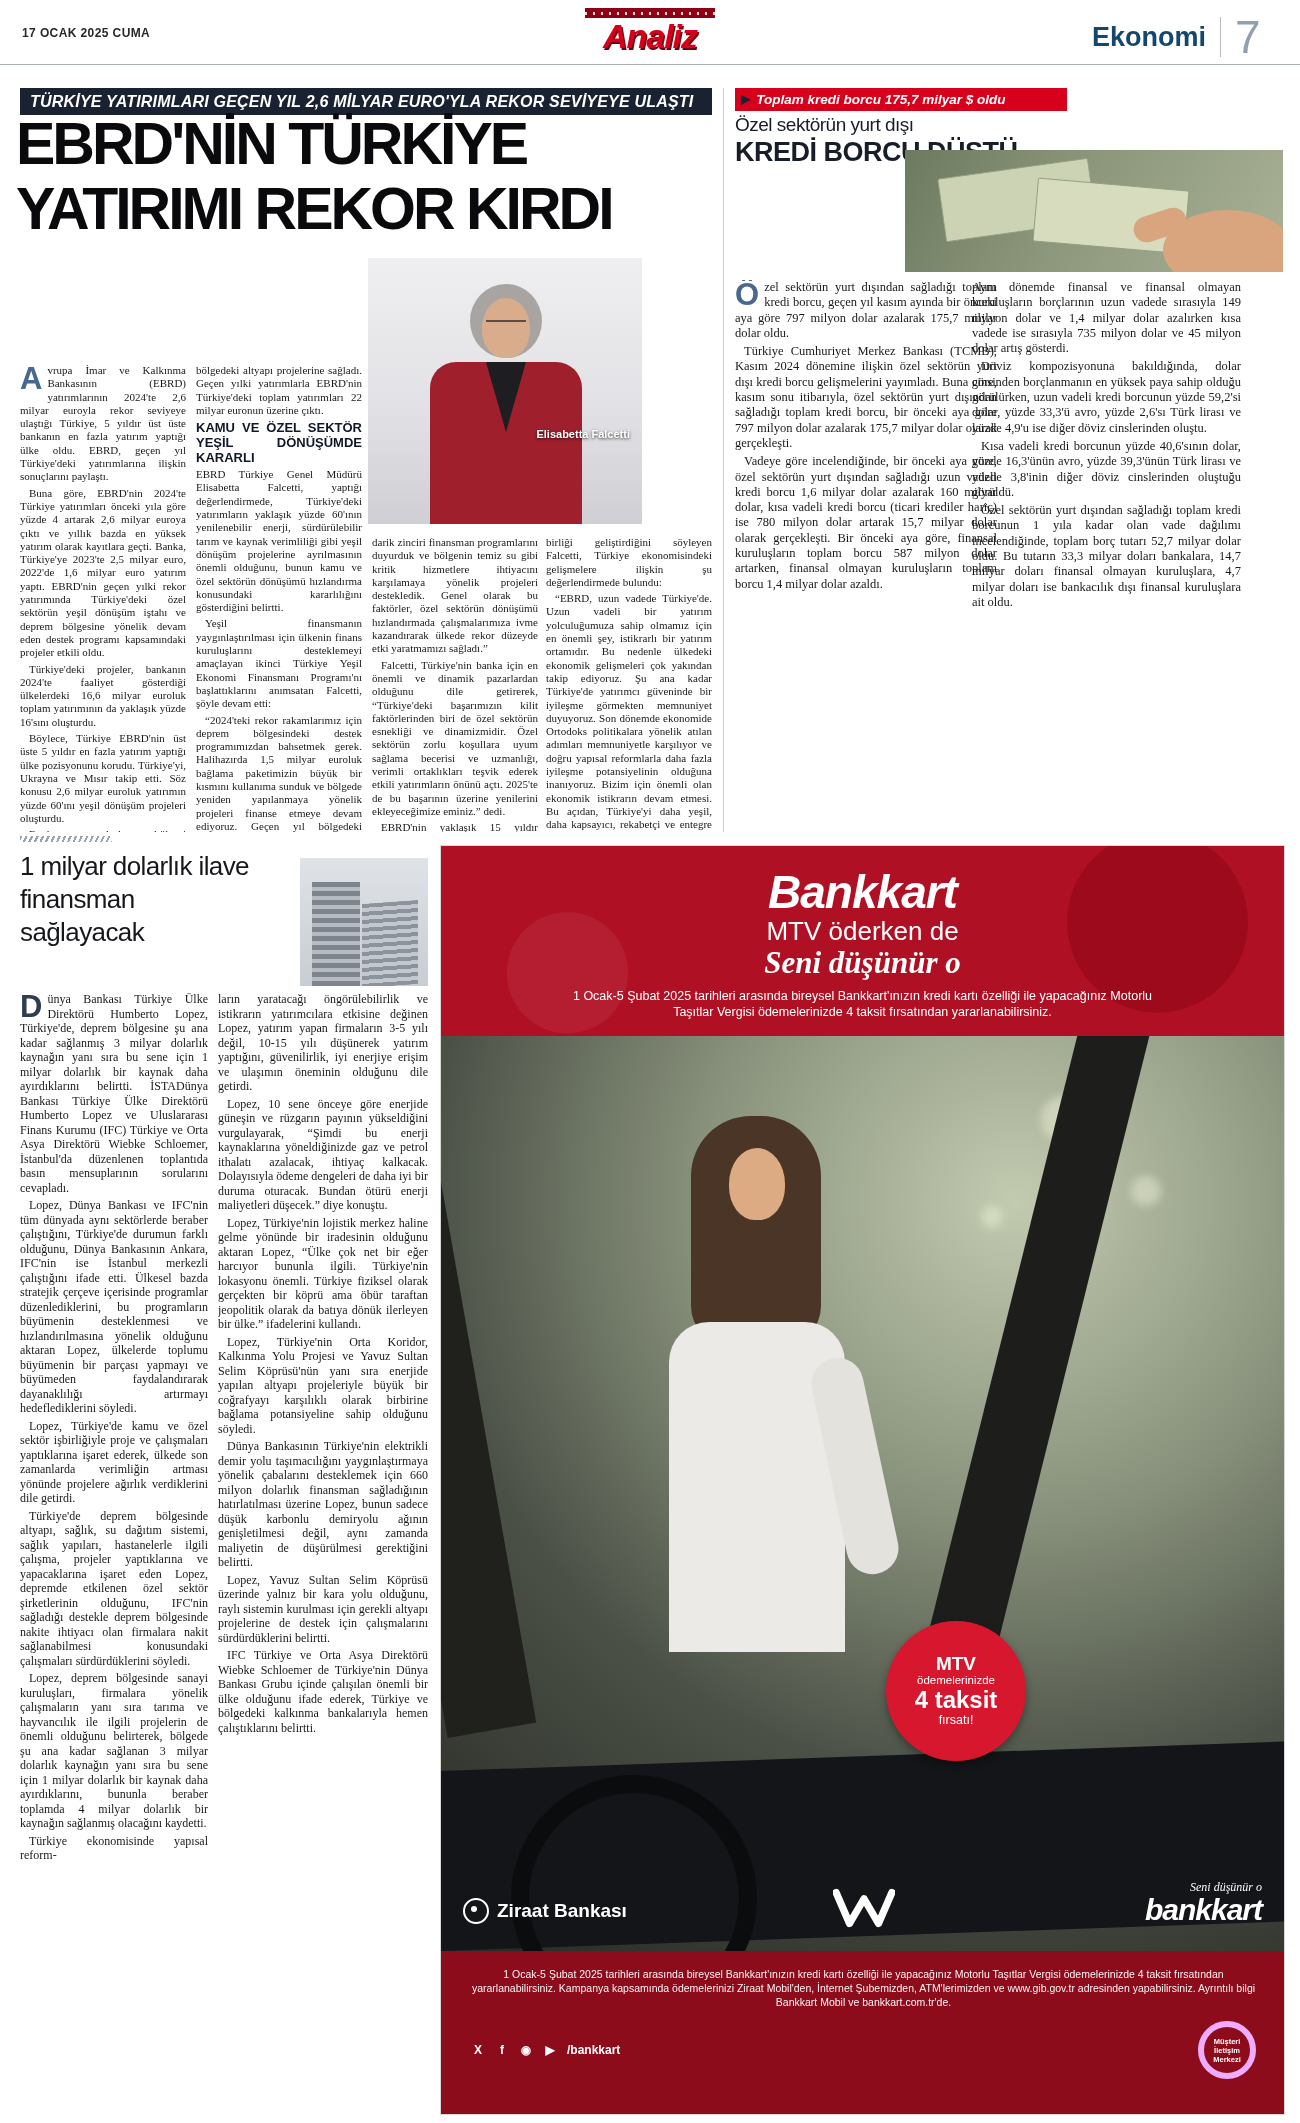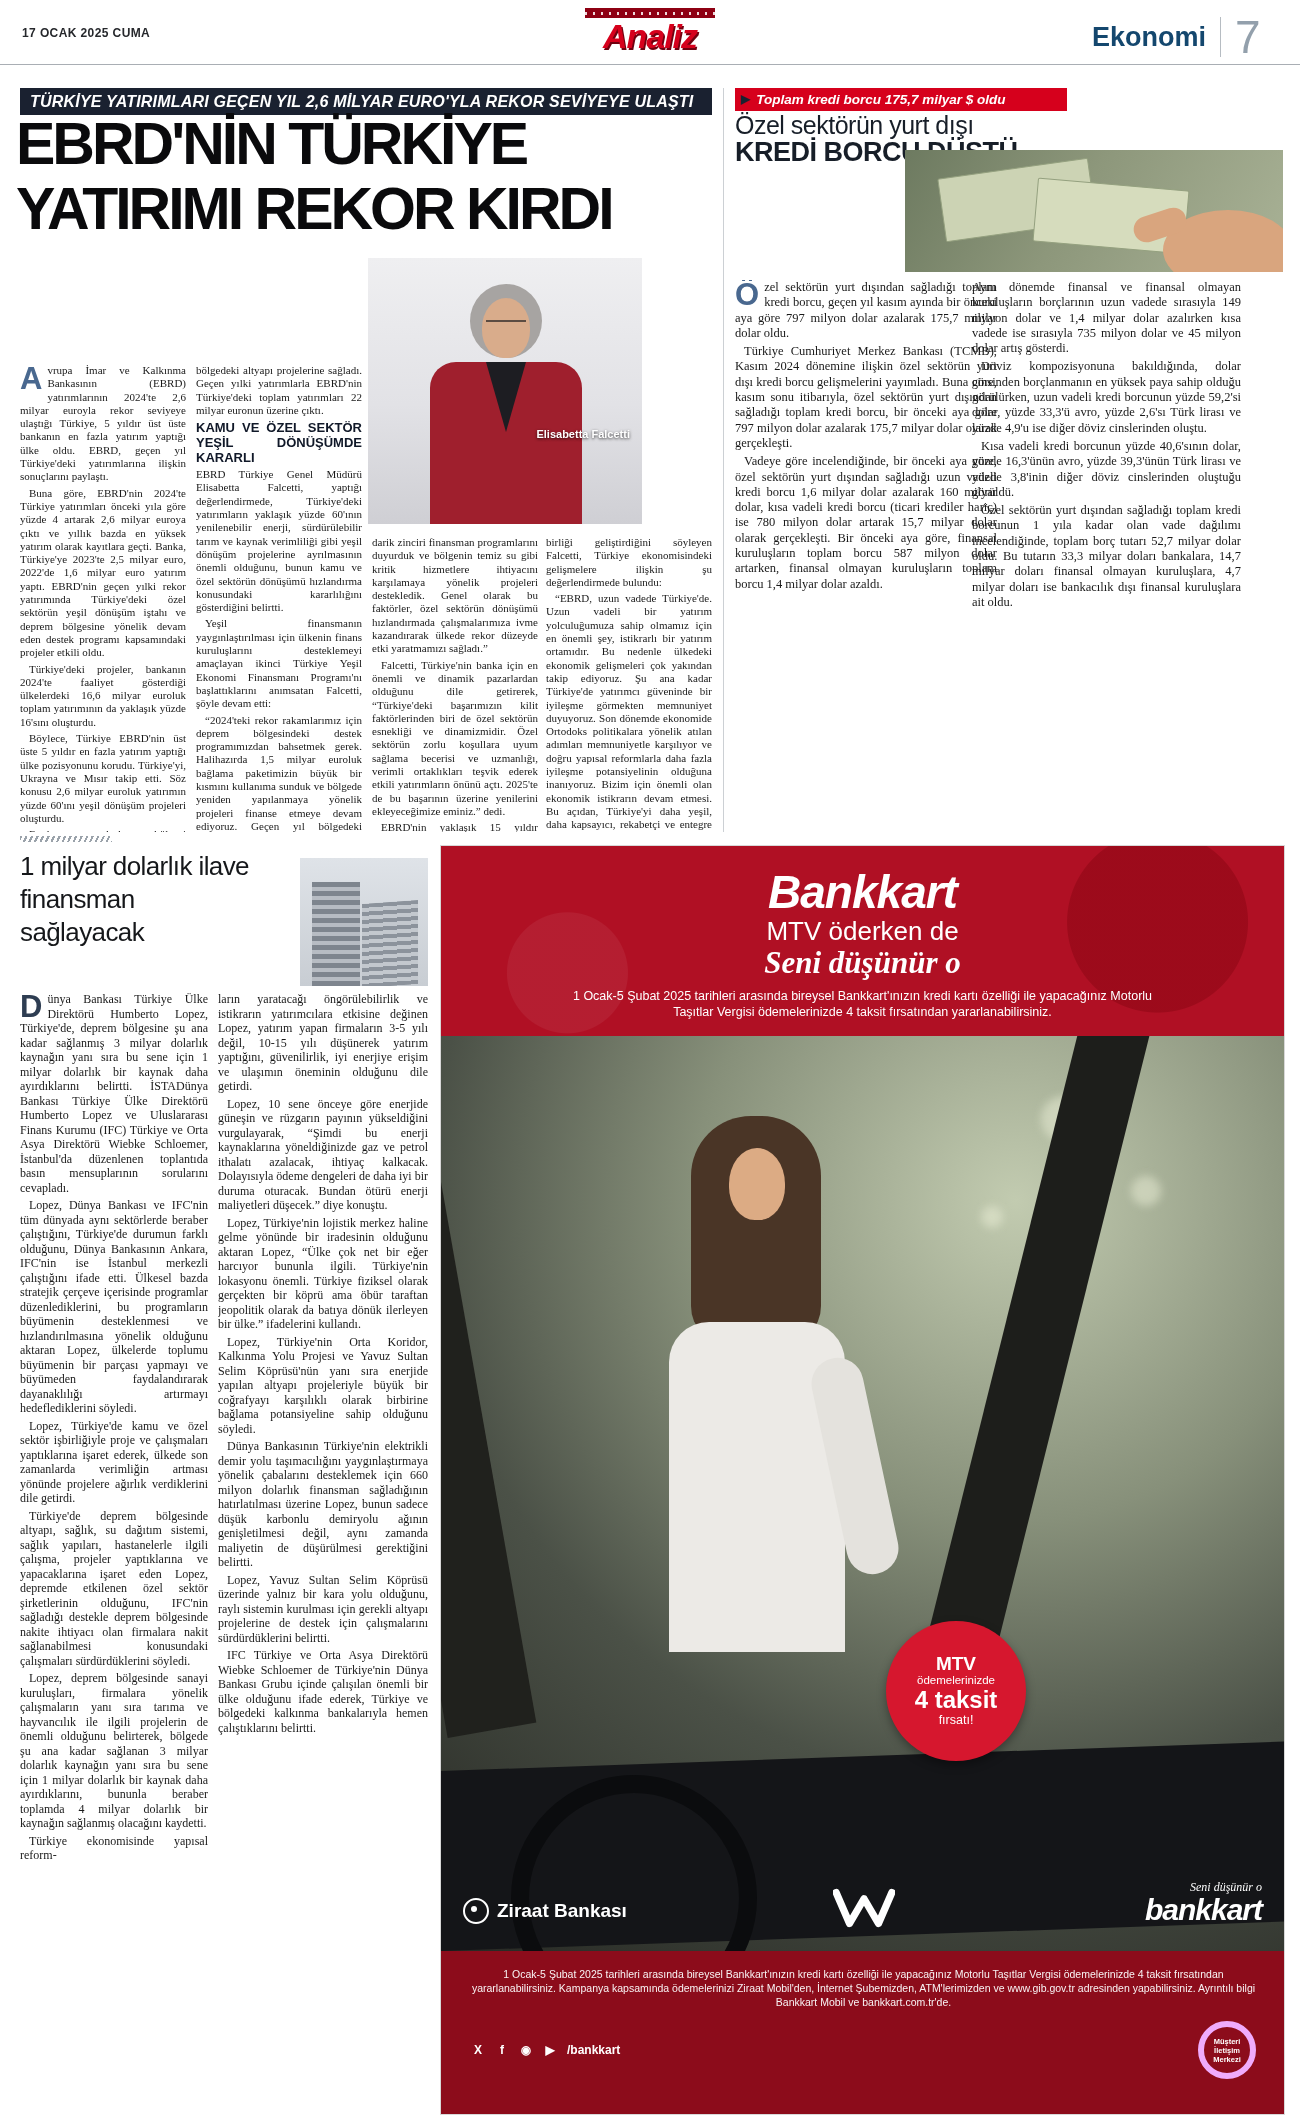--- a/index.html
+++ b/index.html
@@ -58,21 +58,21 @@
   .ph-caption{position:absolute;right:12px;top:170px;color:#fff;
       font:bold 11px/13px "Liberation Sans",sans-serif;text-shadow:0 1px 3px rgba(0,0,0,.75);padding-left:12px;}
 
   
   .side-kicker{position:absolute;left:735px;top:88px;width:332px;height:23px;background:#d6001c;
       color:#fff;display:flex;align-items:center;gap:6px;padding-left:6px;box-sizing:border-box;
       font:italic bold 13.5px/23px "Liberation Sans",sans-serif;white-space:nowrap;overflow:hidden;}
   .side-kicker .arrow{color:#1a2130;font-size:12px;font-style:normal;}
   .side-headline{position:absolute;left:735px;top:112px;width:420px;
       font-family:"Liberation Sans",sans-serif;color:#171e28;}
-  .side-h1{font-size:25px;line-height:26px;font-weight:400;letter-spacing:-.5px;}
+  .side-h1{font-size:19px;line-height:26px;font-weight:400;letter-spacing:-.5px;}
   .side-h2{font-size:27px;line-height:29px;font-weight:700;letter-spacing:-.5px;}
   .ph-money{position:absolute;left:905px;top:150px;width:378px;height:122px;overflow:hidden;
       background:linear-gradient(120deg,#6d7a60 0%,#8d977b 45%,#a9b296 100%);}
   .bill{position:absolute;background:#ccd3b4;border:1px solid #94a07f;border-radius:2px;}
   .b1{left:36px;top:18px;width:150px;height:62px;transform:rotate(-8deg);}
   .b2{left:130px;top:34px;width:150px;height:62px;transform:rotate(5deg);background:#d6dcbd;}
   .hand{position:absolute;right:-10px;bottom:-18px;width:130px;height:80px;border-radius:50%;
       background:#d9a57e;}
   .thumb{position:absolute;right:96px;bottom:34px;width:54px;height:26px;border-radius:14px;
       background:#d9a57e;transform:rotate(-18deg);}

